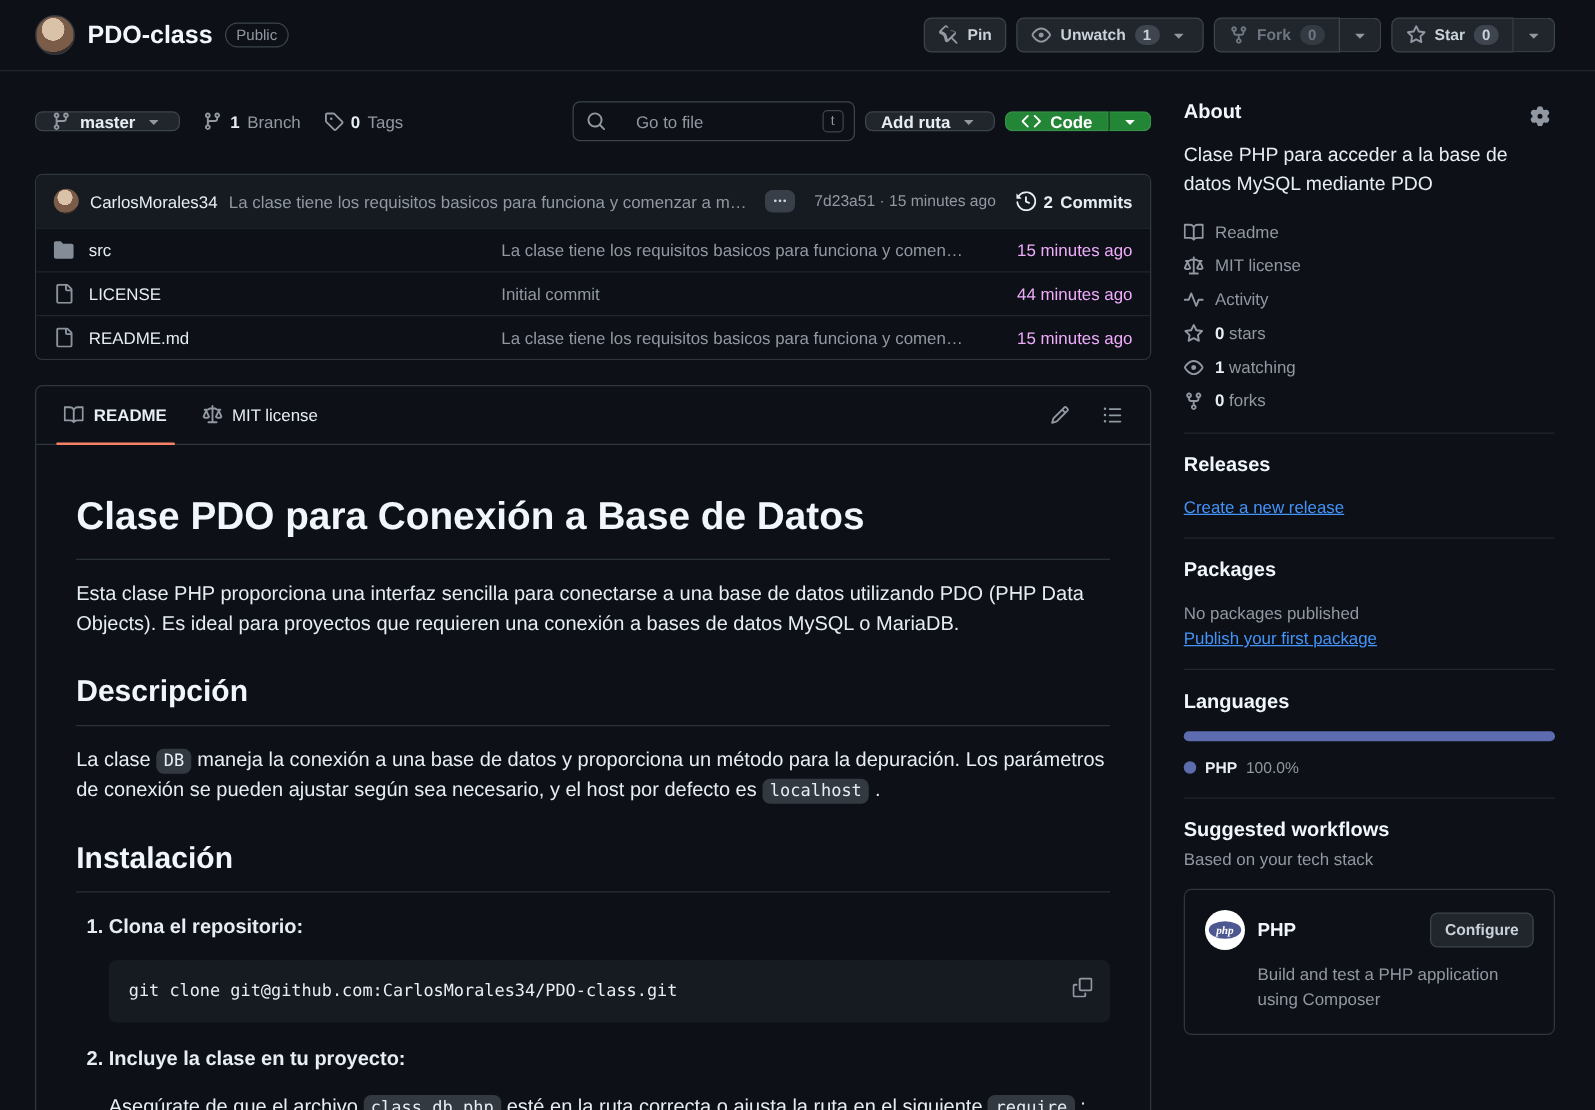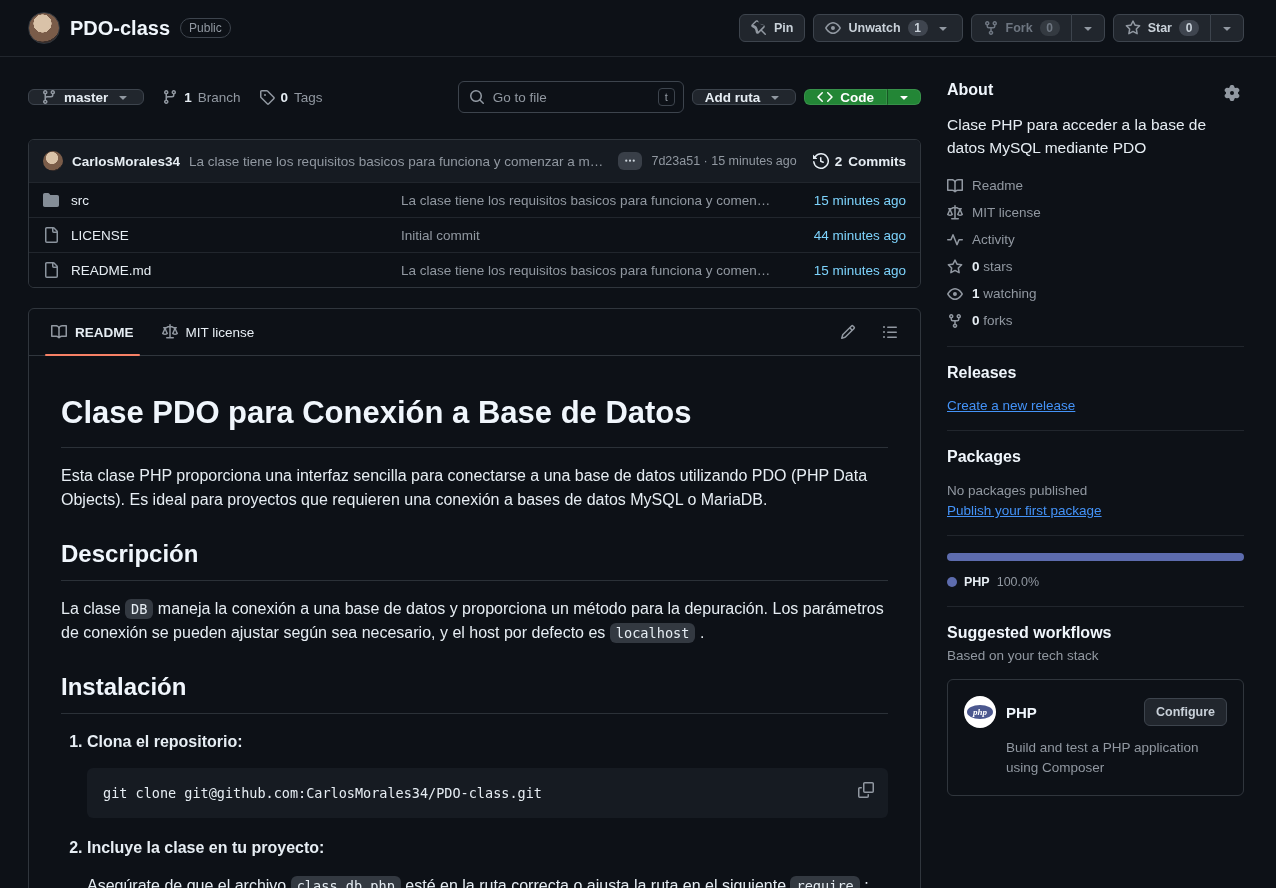--- a/index.html
+++ b/index.html
@@ -59,21 +59,21 @@
   .toolbar { display:flex; align-items:center; justify-content:space-between; }
   .toolbar-left { display:flex; align-items:center; gap:18px; }
   .btn-md {
     height:16px; font-size:13.5px; padding:0 12px;
   }
   .branch-btn .branch-label { font-weight:600; color:#e6edf3; }
   .meta-link { display:inline-flex; align-items:center; gap:6px; color:#9198a1; font-size:13.5px; cursor:pointer; }
   .meta-link strong { color:#e6edf3; font-weight:700; }
   .toolbar-right { display:flex; align-items:center; gap:8px; }
   .goto-file {
-    display:flex; align-items:center; gap:8px;
+    display:flex; align-items:center; gap:24px;
     width:226px; height:32px; padding:0 8px 0 10px;
     border:1px solid #3d444d; border-radius:6px; background:#0d1117;
   }
   .goto-file input {
     flex:1; min-width:0; background:transparent; border:none; outline:none;
     color:#e6edf3; font-size:13.5px; font-family:inherit;
   }
   .goto-file input::placeholder { color:#9198a1; }
   .kbd-badge {
     font-size:11px; color:#9198a1; border:1px solid #3d444d; border-radius:4px;
@@ -90,41 +90,41 @@
     margin-top:26px; border:1px solid #30363d; border-radius:6px; overflow:hidden;
   }
   .commit-bar {
     display:flex; align-items:center; gap:9px;
     background:#161b22; padding:8px 14px; height:42px;
   }
   .commit-avatar {
     width:20px; height:20px; border-radius:50%; flex:none;
     background:radial-gradient(circle at 45% 35%, #d9c2a8 0 35%, #7a5c49 36% 70%, #3a2e2a 71%);
   }
-  .commit-author { font-weight:700; font-size:13.5px; color:#e6edf3; cursor:pointer; }
+  .commit-author { font-weight:400; font-size:13.5px; color:#e6edf3; cursor:pointer; }
   .commit-msg {
     color:#9198a1; font-size:13.5px; white-space:nowrap; overflow:hidden;
     text-overflow:ellipsis; max-width:420px; cursor:pointer;
   }
   .ellipsis-pill {
     background:rgba(110,118,129,0.4); border-radius:6px; padding:3px 6px;
     display:inline-flex; align-items:center; cursor:pointer; color:#c9d1d9; flex:none;
   }
   .commit-meta { margin-left:auto; display:flex; align-items:center; gap:16px; }
   .commit-hash-time { color:#9198a1; font-size:12.5px; white-space:nowrap; cursor:pointer; }
   .commits-count { display:inline-flex; align-items:center; gap:6px; color:#e6edf3; font-size:13.5px; cursor:pointer; }
   .commits-count strong { font-weight:700; }
   .file-row {
     display:flex; align-items:center; padding:9px 14px;
     border-top:1px solid #21262d; background:#0d1117; cursor:pointer;
   }
   .file-name-cell { display:flex; align-items:center; gap:12px; width:358px; flex:none; }
   .file-name { font-size:13.5px; color:#e6edf3; }
   .file-msg { flex:1; color:#9198a1; font-size:13.5px; white-space:nowrap; overflow:hidden; text-overflow:ellipsis; padding-right:16px; }
-  .file-time { width:118px; flex:none; text-align:right; color:#7dd3fc; font-size:13.5px; }
+  .file-time { width:118px; flex:none; text-align:right; color:#f0abfc; font-size:13.5px; }
   .icon-folder { color:#848d97; }
   .icon-file { color:#8b949e; }
 
   
   .readme-panel { margin-top:20px; border:1px solid #30363d; border-radius:6px; }
   .readme-tabs {
     display:flex; align-items:center; height:47px; padding:0 8px;
     border-bottom:1px solid #30363d;
   }
   .tab {
@@ -537,20 +537,21 @@
 
     <section class="side-section">
       <h2 class="side-title">Packages</h2>
       <div class="side-muted">No packages published</div>
       <a class="side-link">Publish your first package</a>
     </section>
 
     <hr class="side-divider">
 
     <section class="side-section">
+      <h2 class="side-title">Languages</h2>
       <div class="lang-bar" style="background:#5d6cae"></div>
       <div class="lang-item">
         <span class="lang-dot" style="background:#5d6cae"></span>
         <span class="lang-name">PHP</span>
         <span class="lang-pct">100.0%</span>
       </div>
     </section>
 
     <hr class="side-divider">
 

